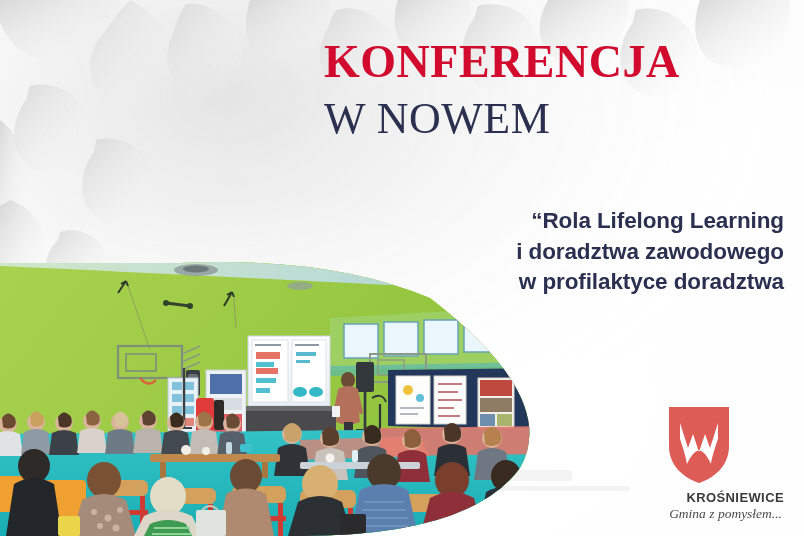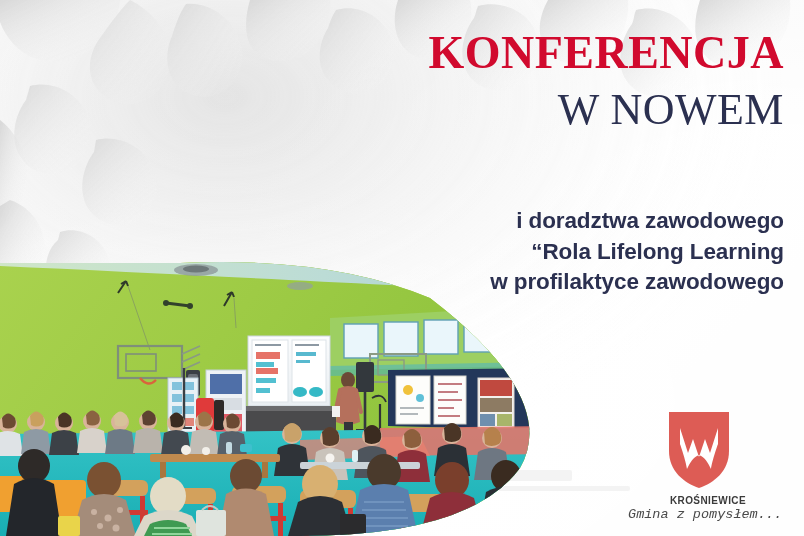--- a/index.html
+++ b/index.html
@@ -43,22 +43,21 @@
   }
   .photo {
     position:absolute; inset:0;
     background:#9ecb45;
   }
   .photo svg { display:block; width:540px; height:278px; }
 
   
   .title-block {
     position:absolute;
-    right:20px; top:28px;
-    text-align:right;
+    right:20px; top:37px;
     width:460px;
   }
   .t-konferencja {
     font-family:"Liberation Serif", serif;
     font-weight:700;
     font-size:46px;
     line-height:50px;
     letter-spacing:.5px;
     color:#d10a2e;
     white-space:nowrap;
@@ -93,29 +92,29 @@
     right:20px; bottom:14px;
     width:170px;
     text-align:center;
   }
   .crest {
     width:62px; height:78px;
     margin:0 auto 6px auto;
     display:block;
   }
   .logo-name {
-    font-size:10px;
+    font-size:13px;
     font-weight:700;
     letter-spacing:.4px;
     color:#3b3b3b;
-    text-align:center;
+    text-align:right;
     padding-left:18px;
   }
   .logo-tag {
-    font-family:Liberation Mono, monospace;
+    font-family:Liberation Serif, serif;
     font-style:italic;
     font-size:13.5px;
     color:#4a4a4a;
     text-align:right;
     padding-right:2px;
     margin-top:1px;
   }
 </style>
 </head>
 <body>
@@ -488,23 +487,23 @@
       </svg>
     </div>
   </div>
 
   <div class="title-block">
     <div class="t-konferencja">KONFERENCJA</div>
     <div class="t-wnowem">W NOWEM</div>
   </div>
 
   <div class="quote-block">
+    <span class="ql">“Rola Lifelong Learning</span>
     <span class="ql">i doradztwa zawodowego</span>
-    <span class="ql">“Rola Lifelong Learning</span>
-    <span class="ql">w profilaktyce zawodowego</span>
+    <span class="ql">w profilaktyce doradztwa</span>
   </div>
 
   <div class="logo-block">
     <svg class="crest" viewBox="0 0 62 78" xmlns="http://www.w3.org/2000/svg">
       <path d="M1,1 L61,1 L61,40 C61,60 46,72 31,77 C16,72 1,60 1,40 Z" fill="#DD5C55"></path>
       <path d="M12,17 L20,42 L25,28 L31,46 L37,28 L42,42 L50,17 L50,33 C50,33 44,50 43,58 C40,52 37,46 31,44 C25,46 22,52 19,58 C18,50 12,33 12,33 Z" fill="#ffffff"></path>
     </svg>
     <div class="logo-name">KROŚNIEWICE</div>
     <div class="logo-tag">Gmina z pomysłem...</div>
   </div>

